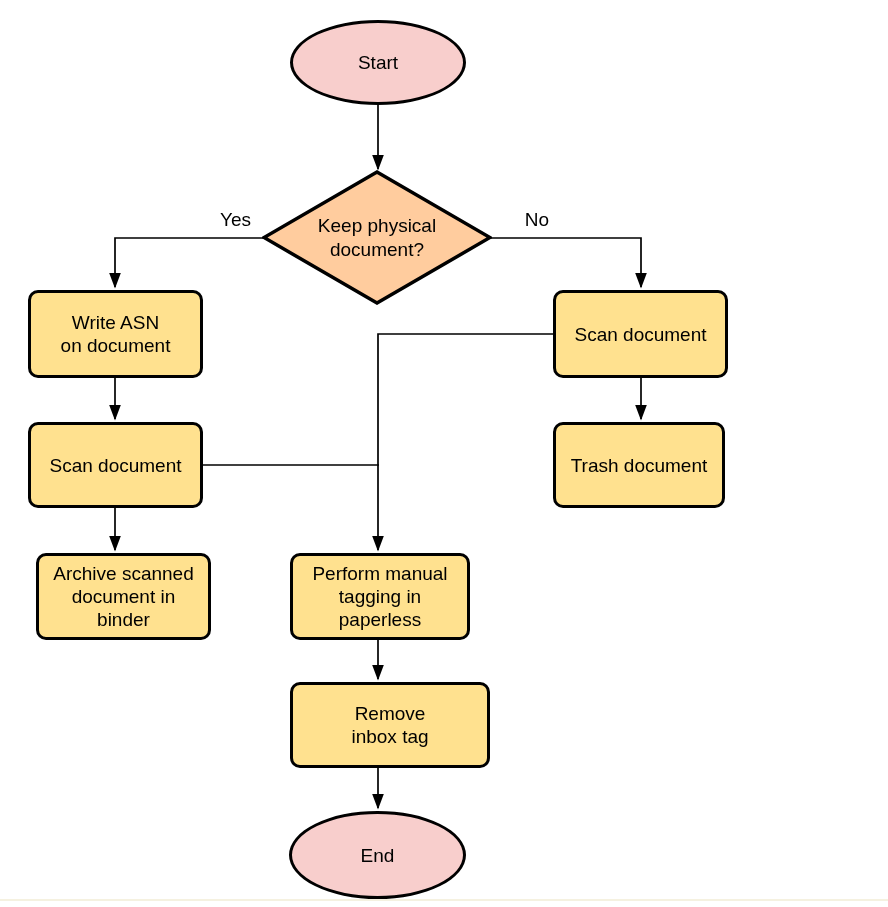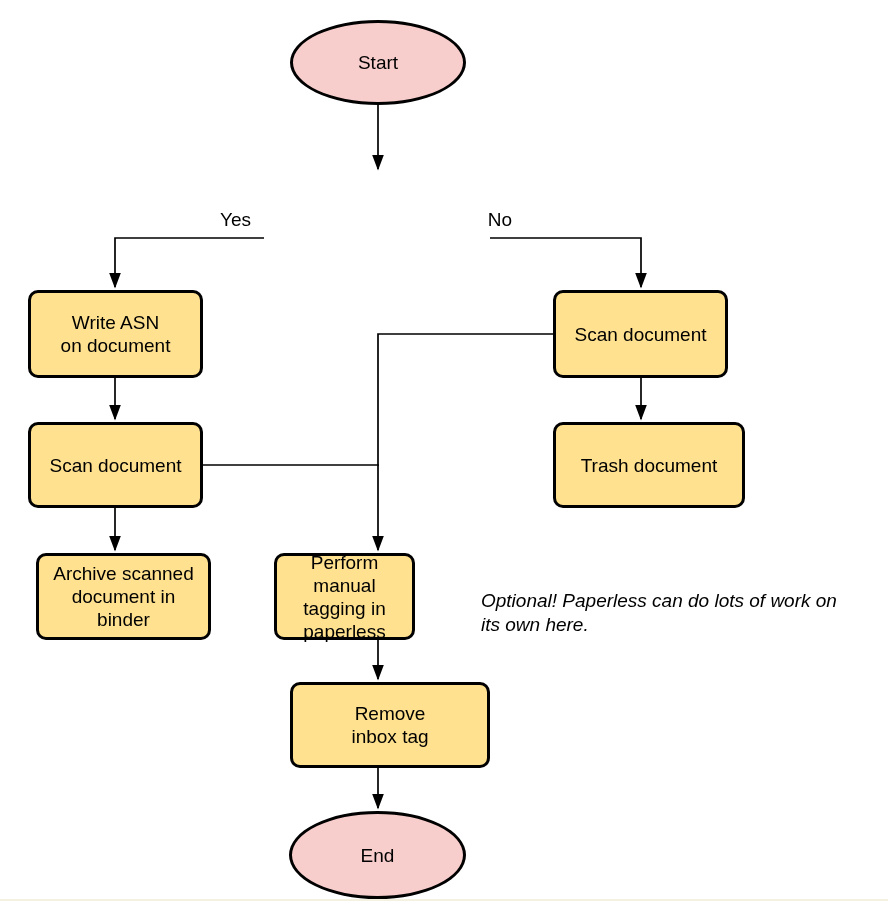--- a/index.html
+++ b/index.html
@@ -64,45 +64,50 @@
     <polyline points="115,508 115,550" marker-end="url(#arrow)"></polyline>
     <polyline points="641,378 641,419" marker-end="url(#arrow)"></polyline>
     <polyline points="553,334 378,334 378,550" marker-end="url(#arrow)"></polyline>
     <polyline points="203,465 379,465"></polyline>
     <polyline points="378,640 378,679" marker-end="url(#arrow)"></polyline>
     <polyline points="378,768 378,808" marker-end="url(#arrow)"></polyline>
   </svg>
 
   <div class="node terminator" style="left:290px; top:20px; width:176px; height:85px;">Start</div>
 
+  <div class="decision-wrap" style="left:262px; top:170px; width:230px; height:135px;">
+    <svg width="230" height="135" viewBox="0 0 230 135">
+      <polygon points="115,2 228,67.5 115,133 2,67.5"></polygon>
+    </svg>
+    <div class="decision-label">Keep physical
+document?</div>
+  </div>
 
   <div class="edge-label" style="left:205px; top:210px; width:46px;text-align:right;">Yes</div>
 
-  <div class="edge-label" style="left:479px; top:210px; width:42px;">No</div>
+  <div class="edge-label" style="left:516px; top:210px; width:42px;">No</div>
 
   <div class="node process" style="left:28px; top:290px; width:175px; height:88px;">Write ASN
 on document</div>
 
   <div class="node process" style="left:28px; top:422px; width:175px; height:86px;">Scan document</div>
 
   <div class="node process" style="left:28px; top:553px; width:175px; height:87px;margin-left:8px;">Archive scanned
 document in
 binder</div>
 
   <div class="node process" style="left:553px; top:290px; width:175px; height:88px;">Scan document</div>
 
-  <div class="node process" style="left:553px; top:422px; width:192px; height:86px;">Trash document</div>
+  <div class="node process" style="left:553px; top:422px; width:172px; height:86px;">Trash document</div>
 
-  <div class="node process" style="left:274px; top:553px; width:141px; height:87px;">Perform manual
+  <div class="node process" style="left:290px; top:553px; width:180px; height:87px;">Perform manual
 tagging in
 paperless</div>
 
   <div class="node process" style="left:290px; top:682px; width:200px; height:86px;">Remove
 inbox tag</div>
 
   <div class="node terminator" style="left:289px; top:811px; width:177px; height:88px;">End</div>
 
-  <div class="note" style="left:481px; top:589px; width:402px;">Optional! Paperless can do lots of work on
-its own here.</div>
 
   <div class="bottom-edge"></div>
 
 </div>
 
 </body></html>

